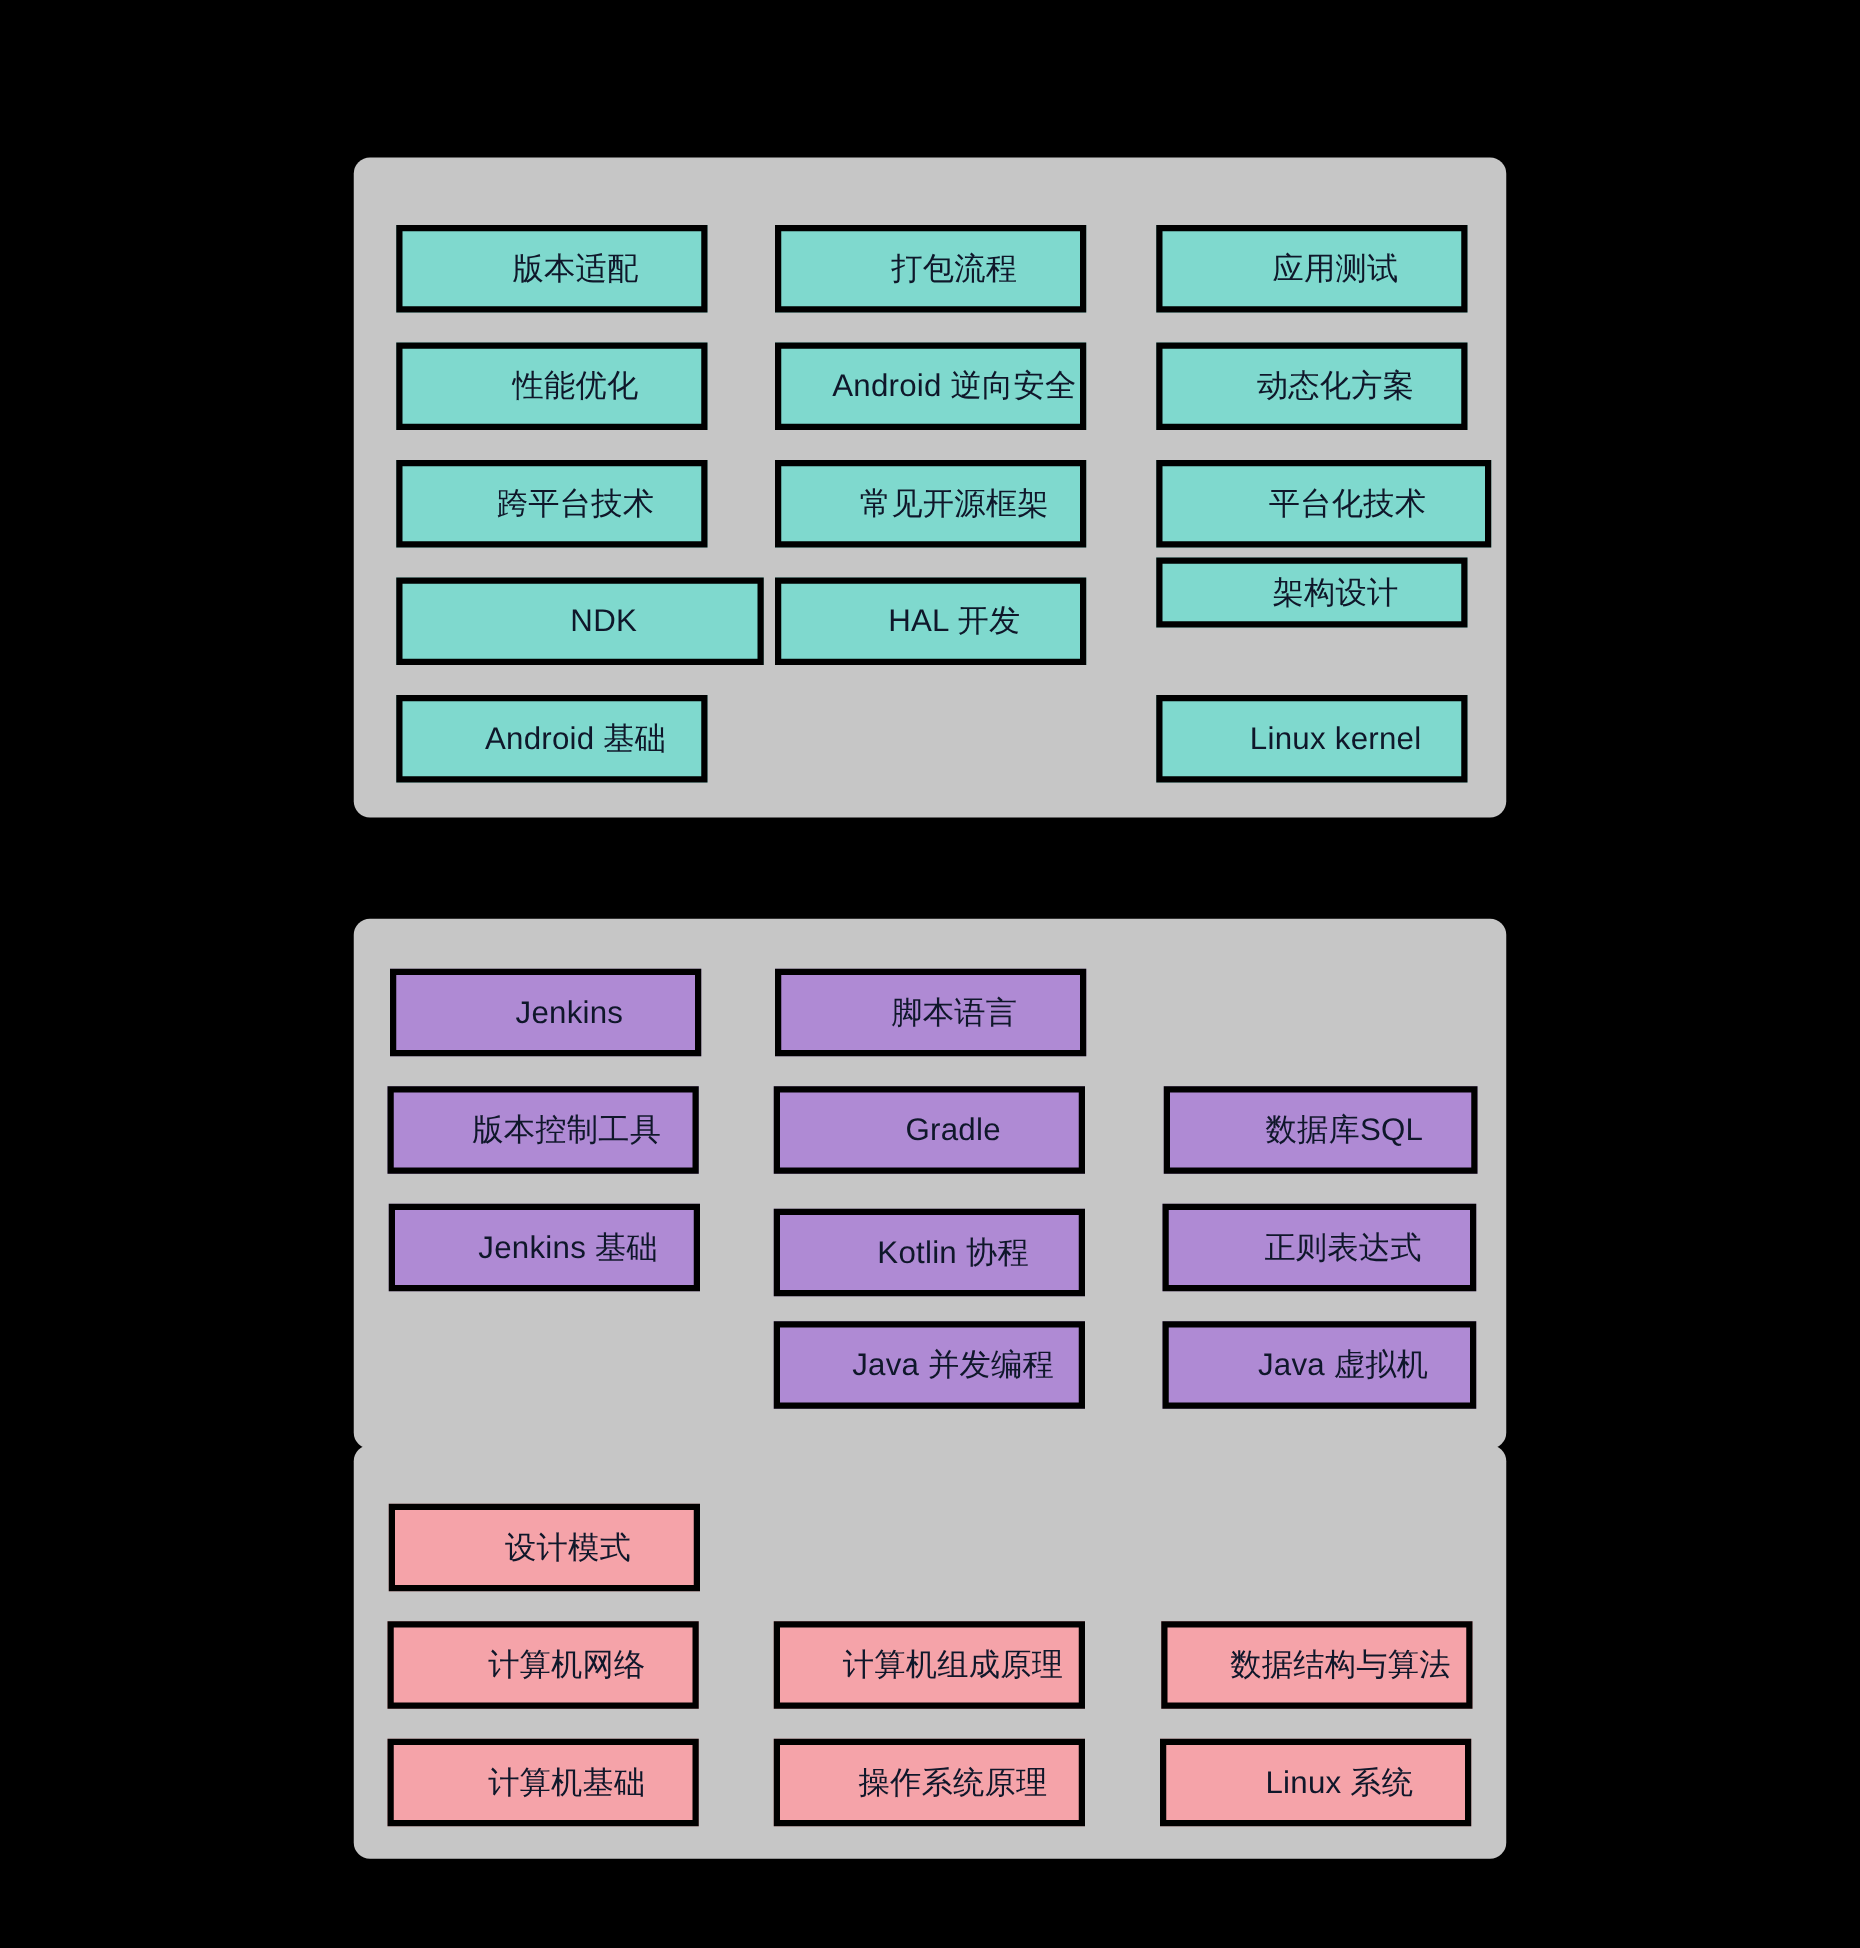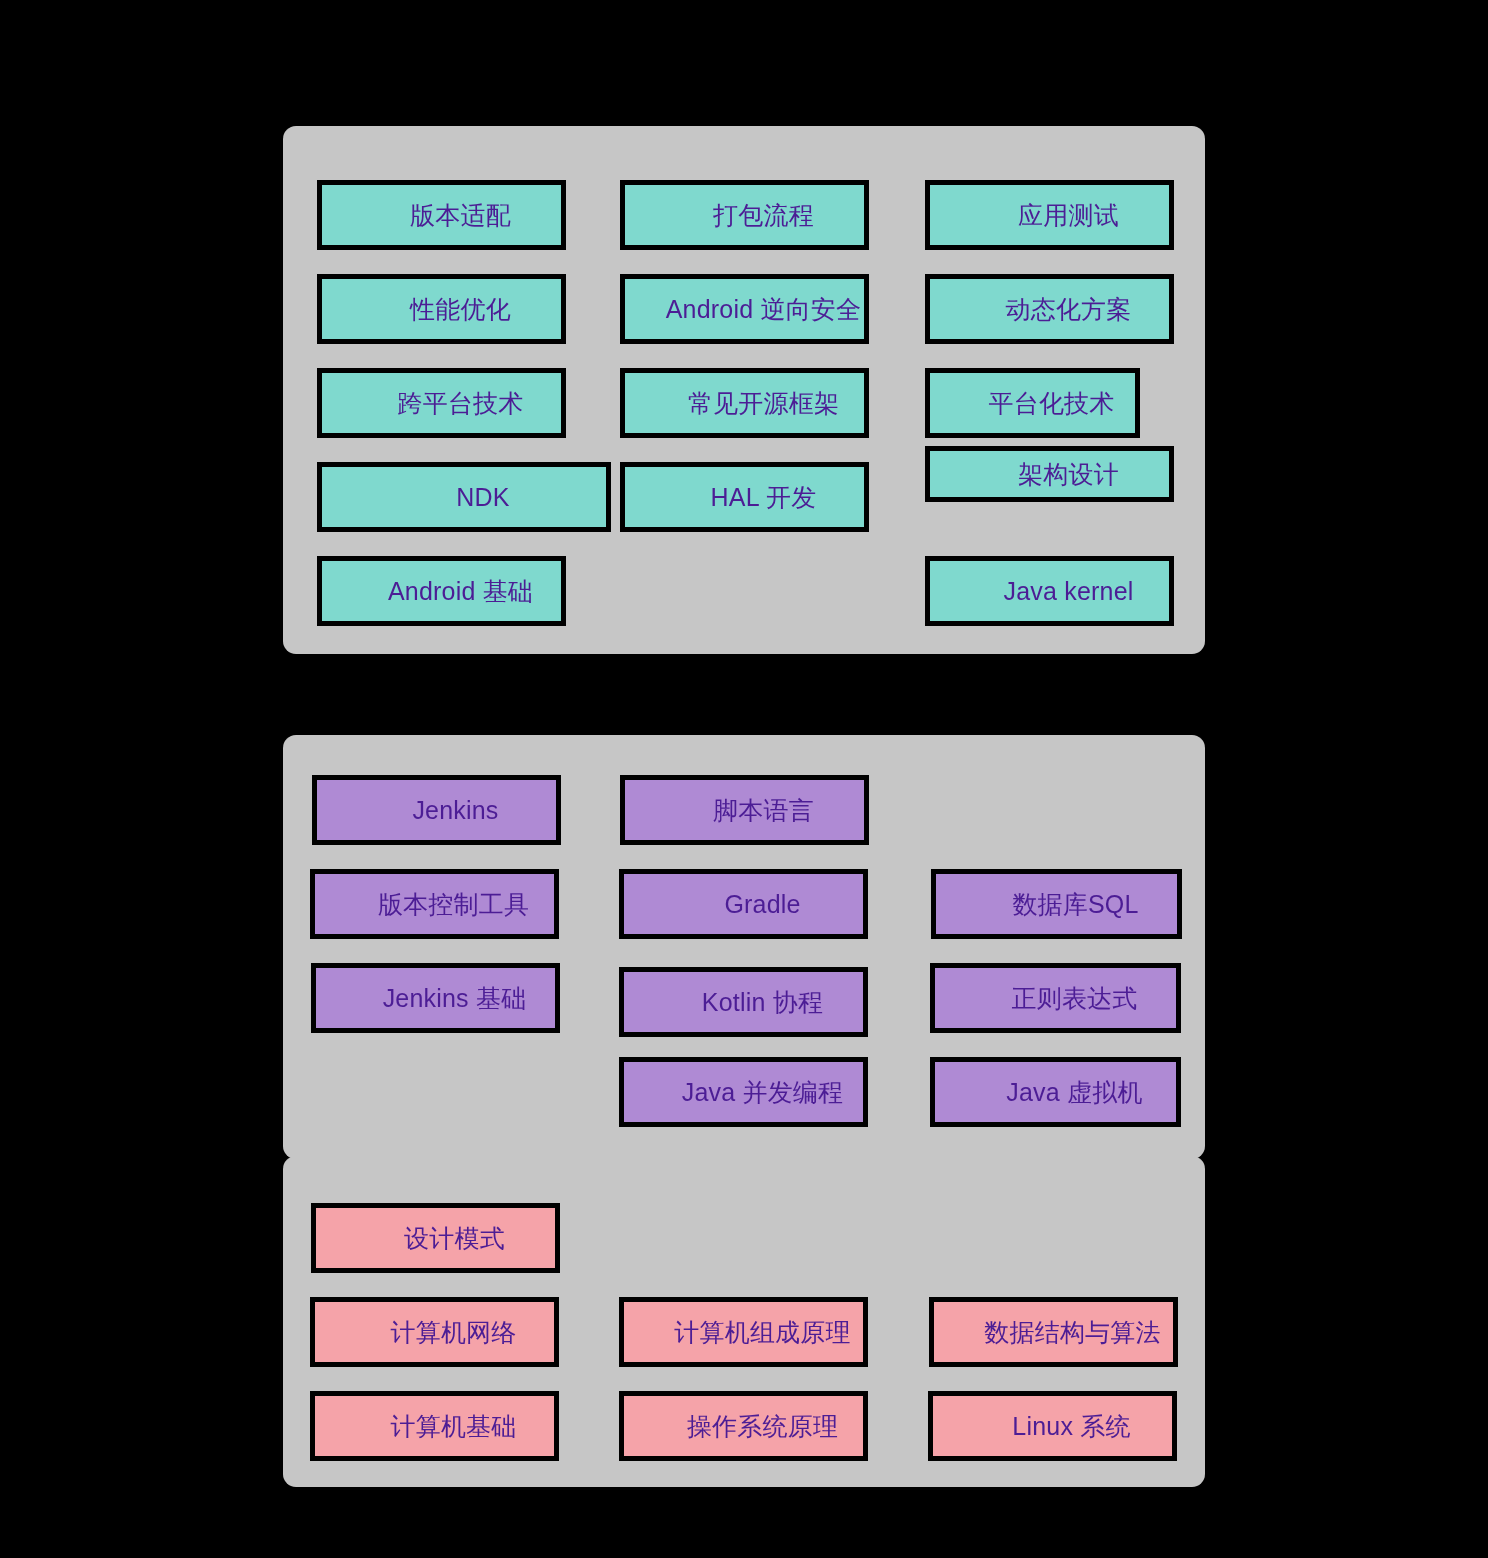--- a/index.html
+++ b/index.html
@@ -28,21 +28,21 @@
     box-sizing: border-box;
   }
   .node {
     position: absolute;
     box-sizing: border-box;
     border: 5px solid #000000;
     display: flex;
     align-items: center;
     justify-content: center;
     text-align: center;
-    color: #4c1d95;
+    color: #0f172a;
     font-size: 25px;
     line-height: 1.2;
     letter-spacing: 0.2px;
     white-space: nowrap;
     padding-left: 38px;
   }
   .node.teal   { background: #7FD9CE; }
   .node.purple { background: #AF8AD4; }
   .node.pink   { background: #F5A3A9; }
 </style>
@@ -56,28 +56,28 @@
     <div class="node teal" style="left:34px;  top:54px;  width:249px; height:70px;">版本适配</div>
     <div class="node teal" style="left:337px; top:54px;  width:249px; height:70px;">打包流程</div>
     <div class="node teal" style="left:642px; top:54px;  width:249px; height:70px;">应用测试</div>
 
     <div class="node teal" style="left:34px;  top:148px; width:249px; height:70px;">性能优化</div>
     <div class="node teal" style="left:337px; top:148px; width:249px; height:70px;">Android 逆向安全</div>
     <div class="node teal" style="left:642px; top:148px; width:249px; height:70px;">动态化方案</div>
 
     <div class="node teal" style="left:34px;  top:242px; width:249px; height:70px;">跨平台技术</div>
     <div class="node teal" style="left:337px; top:242px; width:249px; height:70px;">常见开源框架</div>
-    <div class="node teal" style="left:642px; top:242px; width:215px; height:70px;">平台化技术</div>
+    <div class="node teal" style="left:642px; top:242px; width:268px; height:70px;">平台化技术</div>
 
     <div class="node teal" style="left:34px;  top:336px; width:294px; height:70px;">NDK</div>
     <div class="node teal" style="left:337px; top:336px; width:249px; height:70px;">HAL 开发</div>
     <div class="node teal" style="left:642px; top:320px; width:249px; height:56px;">架构设计</div>
 
     <div class="node teal" style="left:34px;  top:430px; width:249px; height:70px;">Android 基础</div>
-    <div class="node teal" style="left:642px; top:430px; width:249px; height:70px;">Java kernel</div>
+    <div class="node teal" style="left:642px; top:430px; width:249px; height:70px;">Linux kernel</div>
   </div>
 
   <div class="group" style="left:283px; top:691px; width:922px; height:424px;margin-top:44px;">
 
     <div class="node purple" style="left:29px;  top:40px;  width:249px; height:70px;">Jenkins</div>
     <div class="node purple" style="left:337px; top:40px;  width:249px; height:70px;">脚本语言</div>
 
     <div class="node purple" style="left:27px;  top:134px; width:249px; height:70px;">版本控制工具</div>
     <div class="node purple" style="left:336px; top:134px; width:249px; height:70px;">Gradle</div>
     <div class="node purple" style="left:648px; top:134px; width:251px; height:70px;">数据库SQL</div>

